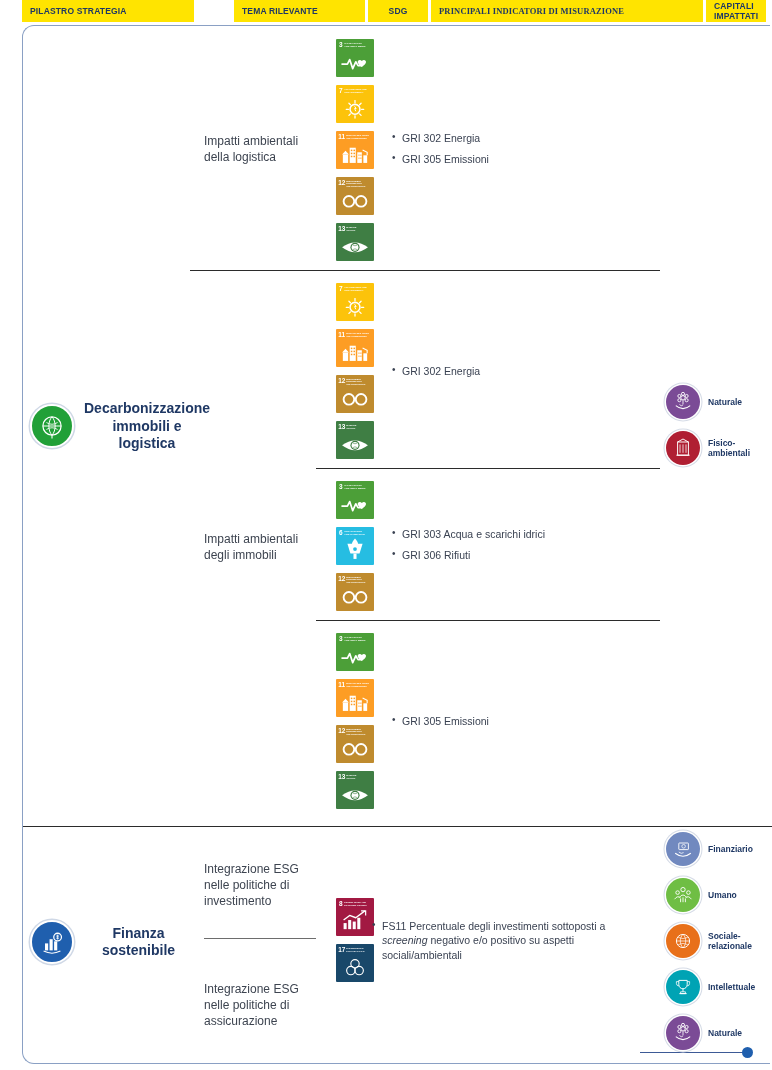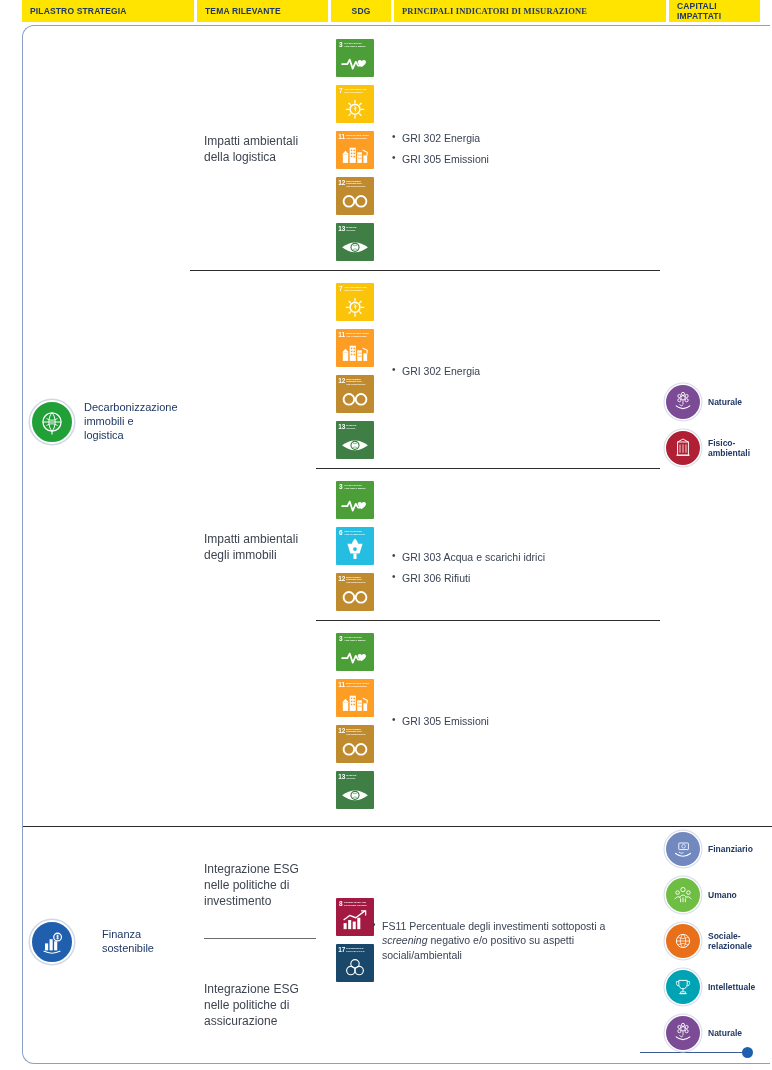--- a/index.html
+++ b/index.html
@@ -31,21 +31,21 @@
     font-size: 8.5px;
     font-weight: bold;
     letter-spacing: 0.15px;
     display: flex;
     align-items: center;
     height: 22px;
     margin-right: 3px;
     padding: 0 8px;
   }
   .hdr-pillar   { flex: 0 0 172px; }
-  .hdr-tema     { flex: 0 0 131px; }
+  .hdr-tema     { flex: 0 0 131px; margin-left: 37px; }
   .hdr-sdg      { flex: 0 0 60px; justify-content: center; }
   .hdr-ind      { flex: 0 0 272px; font-family: Liberation Serif, serif; }
   .hdr-cap      { flex: 1 1 auto; justify-content: center; margin-right: 12px; }
 
   
   .frame {
     position: absolute;
     left: 22px; top: 25px;
     width: 748px; height: 1039px;
     border: 1px solid #8aa0c4;
@@ -98,25 +98,26 @@
   }
   .pillar-badge {
     width: 44px; height: 44px;
     flex: 0 0 44px;
     border-radius: 50%;
     display: flex; align-items: center; justify-content: center;
     border: 2px solid #ffffff;
     box-shadow: 0 0 0 1.5px #cfd8e6;
   }
   .pillar-label {
-    font-size: 11px;
-    font-weight: normal;
+    font-size: 14px;
+    font-weight: bold;
     color: #1F3864;
     line-height: 1.25;
     white-space: pre-line;
+    text-align: center;
   }
 
   
   .tema {
     position: absolute;
     width: 120px;
     font-size: 12px;
     color: #3d4450;
     line-height: 1.35;
     white-space: pre-line;
@@ -408,21 +409,21 @@
         <rect width="100" height="100" fill="#BF8B2E"></rect>
       <text x="6" y="22" fill="#fff" font-size="17" font-weight="bold" font-family="Liberation Sans, sans-serif">12</text>
       <text x="26" y="12" fill="#fff" font-size="5.6" font-weight="bold" font-family="Liberation Sans, sans-serif">RESPONSIBLE</text>
       <text x="26" y="19" fill="#fff" font-size="5.6" font-weight="bold" font-family="Liberation Sans, sans-serif">CONSUMPTION</text>
       <text x="26" y="26" fill="#fff" font-size="5.6" font-weight="bold" font-family="Liberation Sans, sans-serif">AND PRODUCTION</text>
       <circle cx="34" cy="64" r="14" fill="none" stroke="#fff" stroke-width="5"></circle>
       <circle cx="66" cy="64" r="14" fill="none" stroke="#fff" stroke-width="5"></circle>
     </svg>
   </div>
 
-  <div class="ind-group" style="left:392px; top:550px;">
+  <div class="ind-group" style="left:392px; top:527px;">
     <div class="ind-item">GRI 303 Acqua e scarichi idrici</div>
     <div class="ind-item">GRI 306 Rifiuti</div>
   </div>
 
   <div class="sdg" style="left:336px; top:633px;">
     <svg viewBox="0 0 100 100">
         <rect width="100" height="100" fill="#4C9F38"></rect>
       <text x="8" y="22" fill="#fff" font-size="17" font-weight="bold" font-family="Liberation Sans, sans-serif">3</text>
       <text x="22" y="14" fill="#fff" font-size="6.4" font-weight="bold" font-family="Liberation Sans, sans-serif">GOOD HEALTH</text>
       <text x="22" y="22" fill="#fff" font-size="6.4" font-weight="bold" font-family="Liberation Sans, sans-serif">AND WELL-BEING</text>

